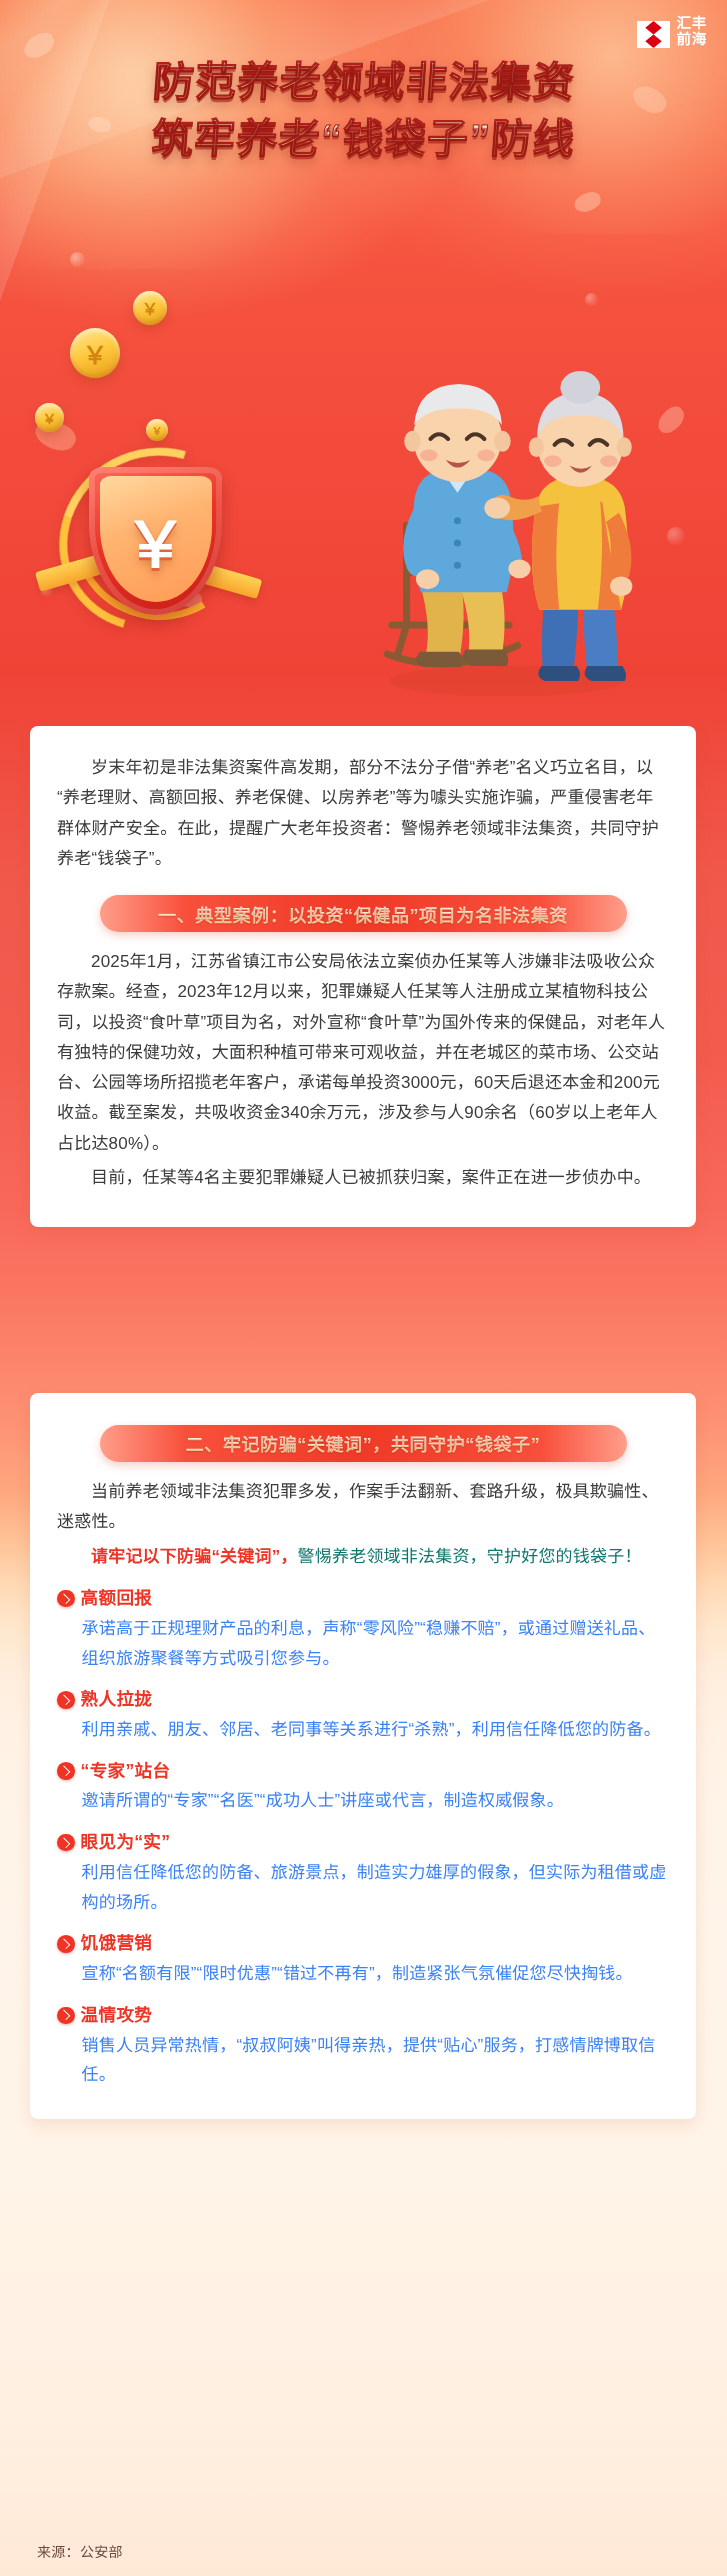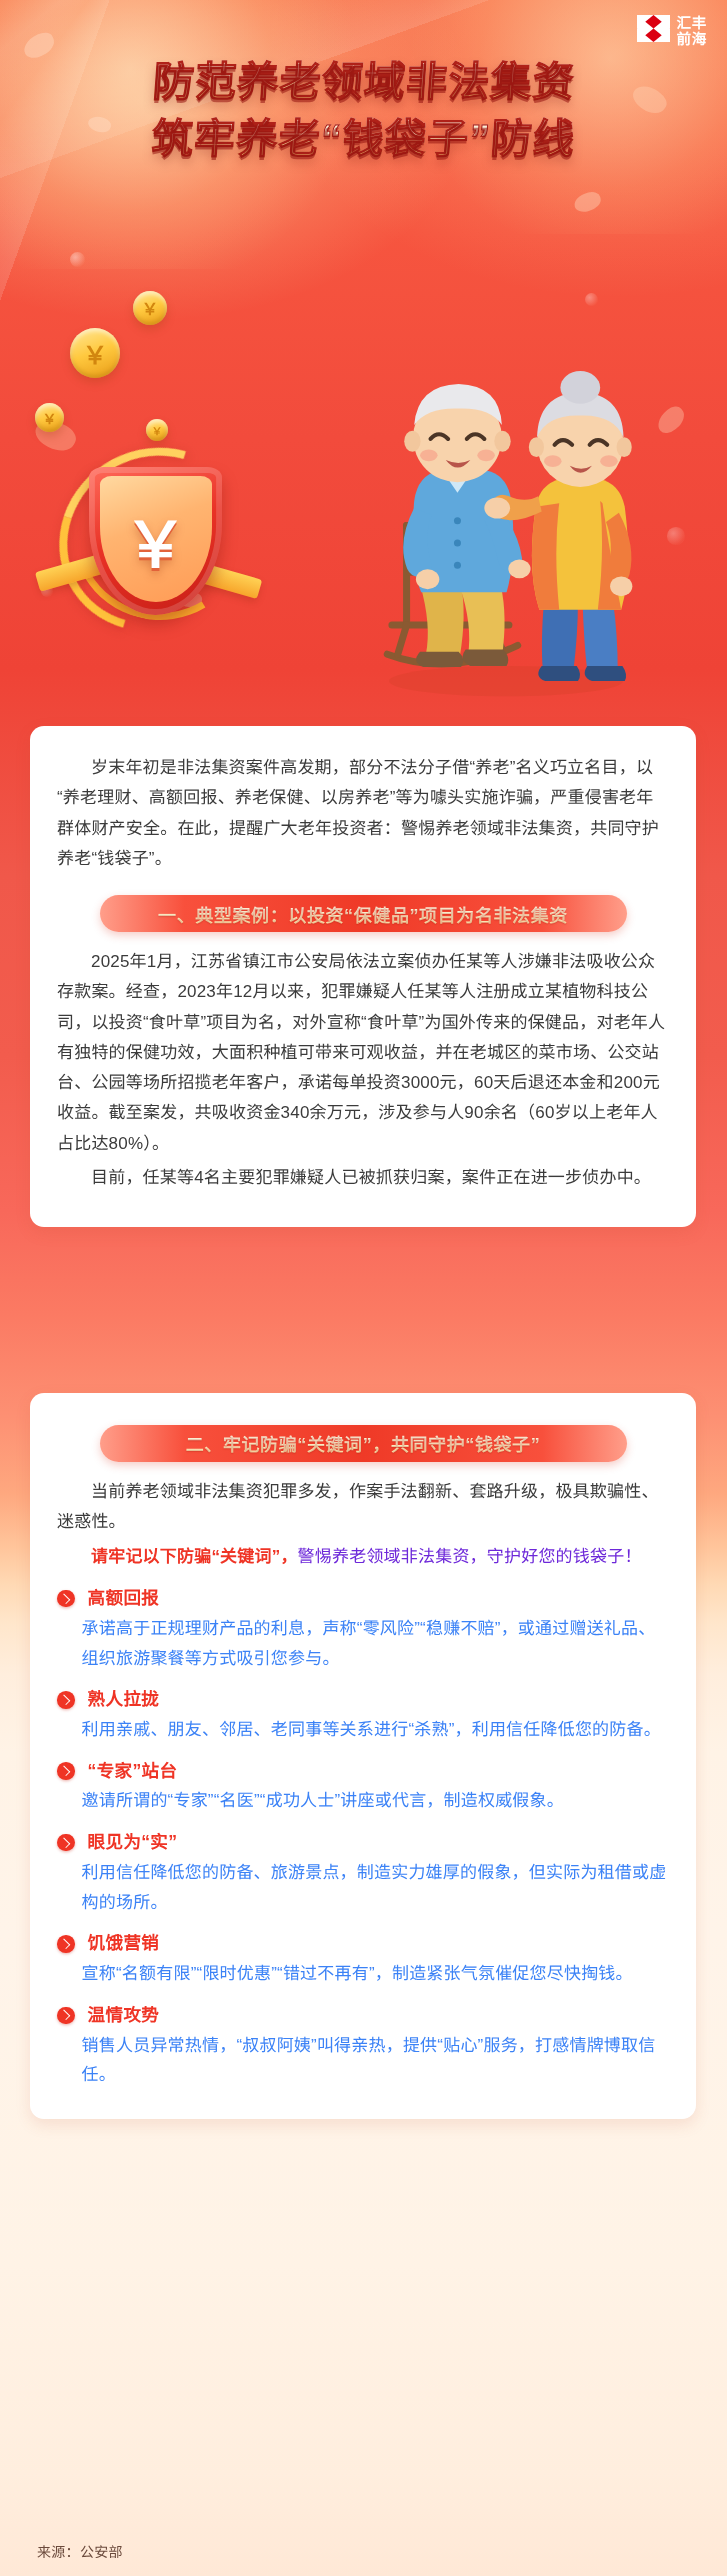--- a/index.html
+++ b/index.html
@@ -45,21 +45,21 @@
 
   
   .petal { position:absolute; border-radius:60% 40% 55% 45%; opacity:0.55; pointer-events:none; }
 
   
   .bokeh { position:absolute; border-radius:50%; background: radial-gradient(circle at 35% 35%, rgba(255,255,255,0.85), rgba(255,235,200,0.12) 70%); pointer-events:none; }
 
   
   .logo {
     position: absolute; right: 20px; top: 15px;
-    display: flex; align-items: flex-start; gap: 7px;
+    display: flex; align-items: flex-end; gap: 7px;
     z-index: 12;
   }
   .logo-mark {
     width: 33px; height: 27px; background: #fff;
     display: flex; align-items: center; justify-content: center;
     position: relative;
   }
   .logo-mark svg { display:block; }
   .logo-text {
     color: #fff; line-height: 1.12; font-weight: 700; letter-spacing: 0.6px;
@@ -146,21 +146,21 @@
 
   
   .couple { position:absolute; left:351px; top:98px; width:310px; height:351px; }
 
   
   .card {
     position: absolute;
     left: 30px;
     width: 666px;
     background: #ffffff;
-    border-radius: 14px;
+    border-radius: 8px;
     box-shadow: 0 5.9px 15px rgba(190,80,50,0.13);
     padding: 27px 27px 29px;
     z-index: 14;
   }
   .p {
     font-size: 17px;
     line-height: 1.78;
     color: #3b3b3b;
     text-indent: 2em;
     margin-bottom: 4.7px;
@@ -179,42 +179,42 @@
     box-shadow: 0 3.5px 8.2px rgba(220,60,40,0.25);
   }
   .section-title .st-text {
     background: linear-gradient(180deg,#fffdf3,#ffe9a8);
     -webkit-background-clip:text; background-clip:text; color:transparent;
     text-shadow: 0 1.2px 1.2px rgba(150,20,10,.25);
   }
 
   
   .kw-item { margin-top: 13px; }
-  .kw-head { display:flex; align-items:flex-start; gap: 13px; }
+  .kw-head { display:flex; align-items:flex-start; gap: 6px; }
   .kw-bullet {
     flex: 0 0 auto;
     width: 17.6px; height: 17.6px; border-radius: 50%;
     background: #ef3425;
     margin-top: 4.7px;
     position: relative;
     box-shadow: 0 1.2px 2.9px rgba(200,40,25,.35);
   }
   .kw-bullet::after {
     content:""; position:absolute; left: 5.3px; top: 4.7px;
     width: 5.3px; height: 8.2px; border: solid #fff; border-width: 0 1.8px 1.8px 0;
     transform: rotate(-45deg) translate(0.6px,-0.6px);
   }
   .kw-title { font-size: 17.6px; font-weight: 800; color: #ef3425; line-height: 1.5; letter-spacing: 0.3px; }
   .kw-body { font-size: 17px; line-height: 1.75; color: #3b82f6; margin-top: 2.3px; padding-left: 24.6px; letter-spacing:0.2px; }
 
   .highlight-line {
     font-size: 17px; line-height: 1.78; color: #ef3425; font-weight: 700;
     text-indent: 2em; letter-spacing:0.2px;
   }
-  .highlight-line .tail { color:#6d28d9; font-weight:400;font-family:Liberation Serif, serif; }
+  .highlight-line .tail { color:#0f766e; font-weight:400;font-family:Liberation Serif, serif; }
 
   .source {
     position: absolute; left: 37px; bottom: 15px;
     font-size: 14px; color: #6b4a3c; letter-spacing: 0.3px; z-index: 15;
   }
 </style>
 </head>
 <body>
 
 <div class="poster">

